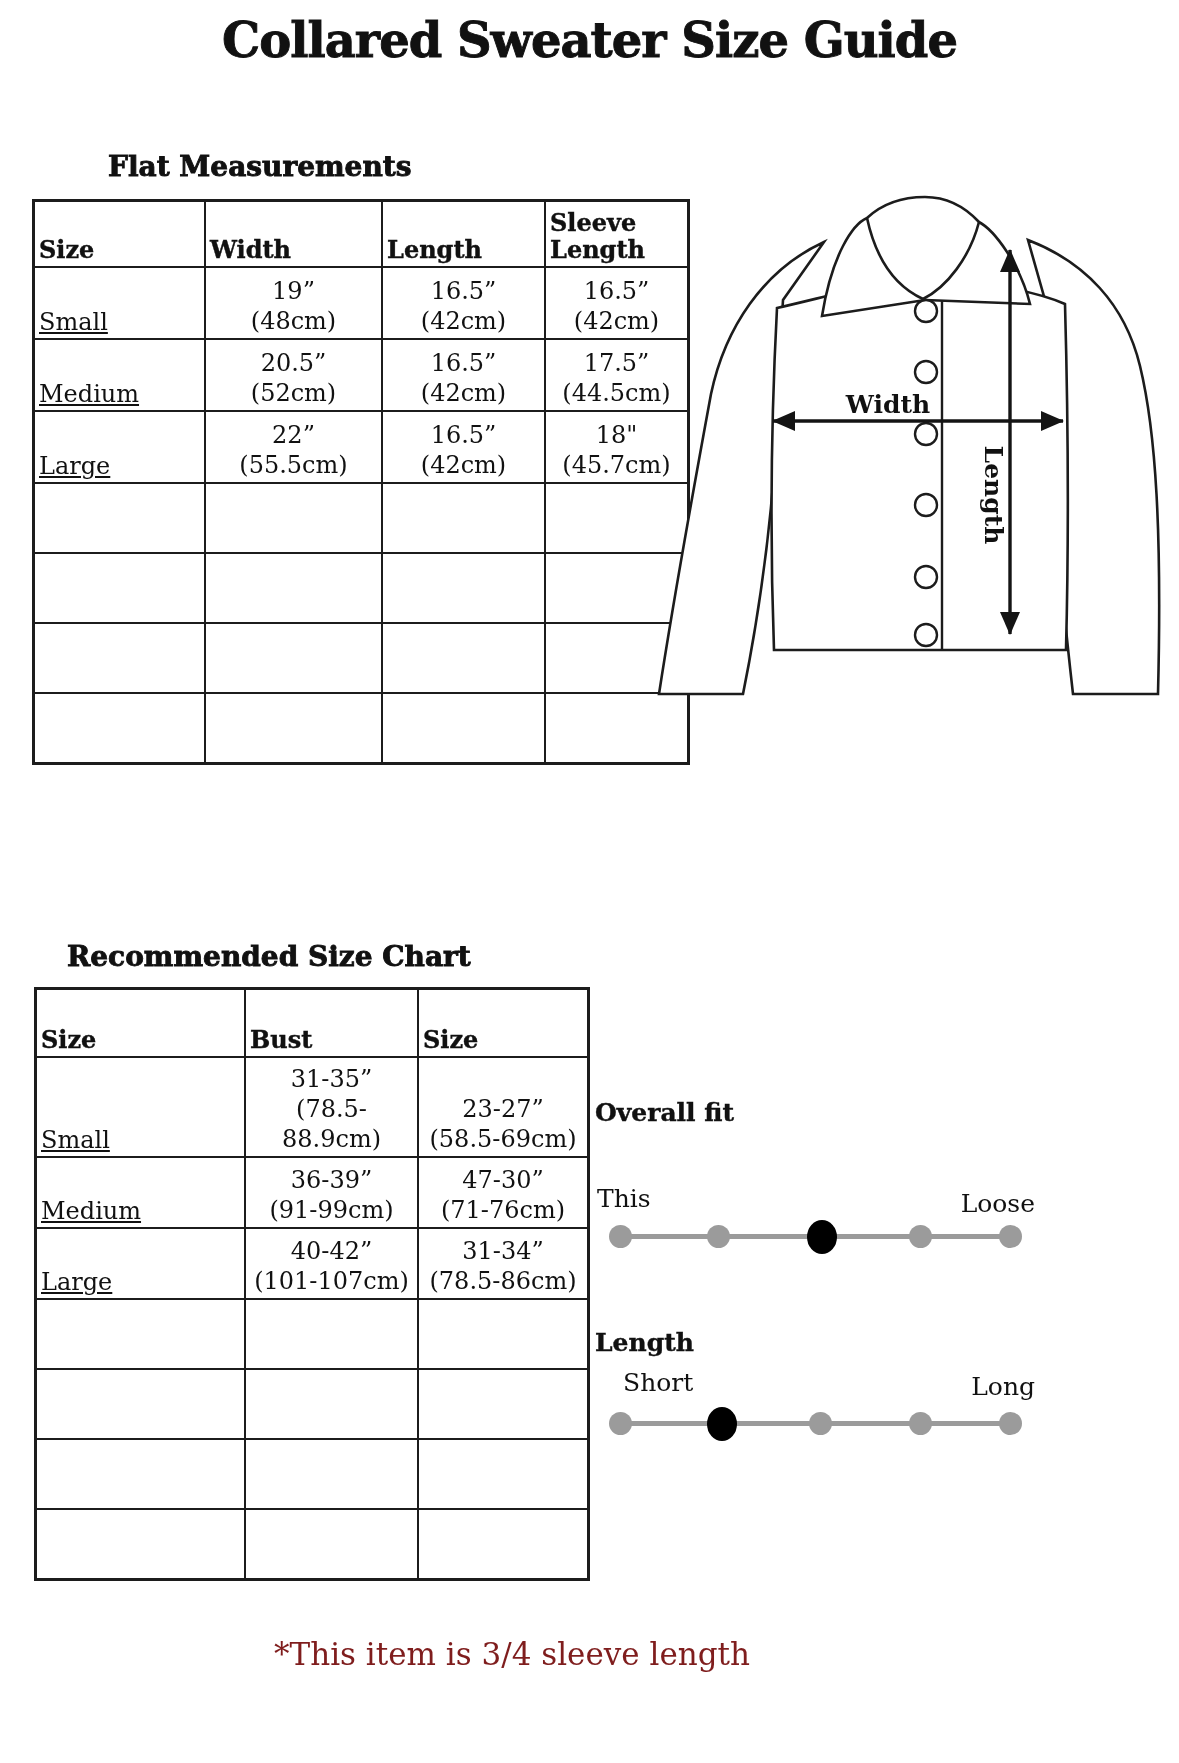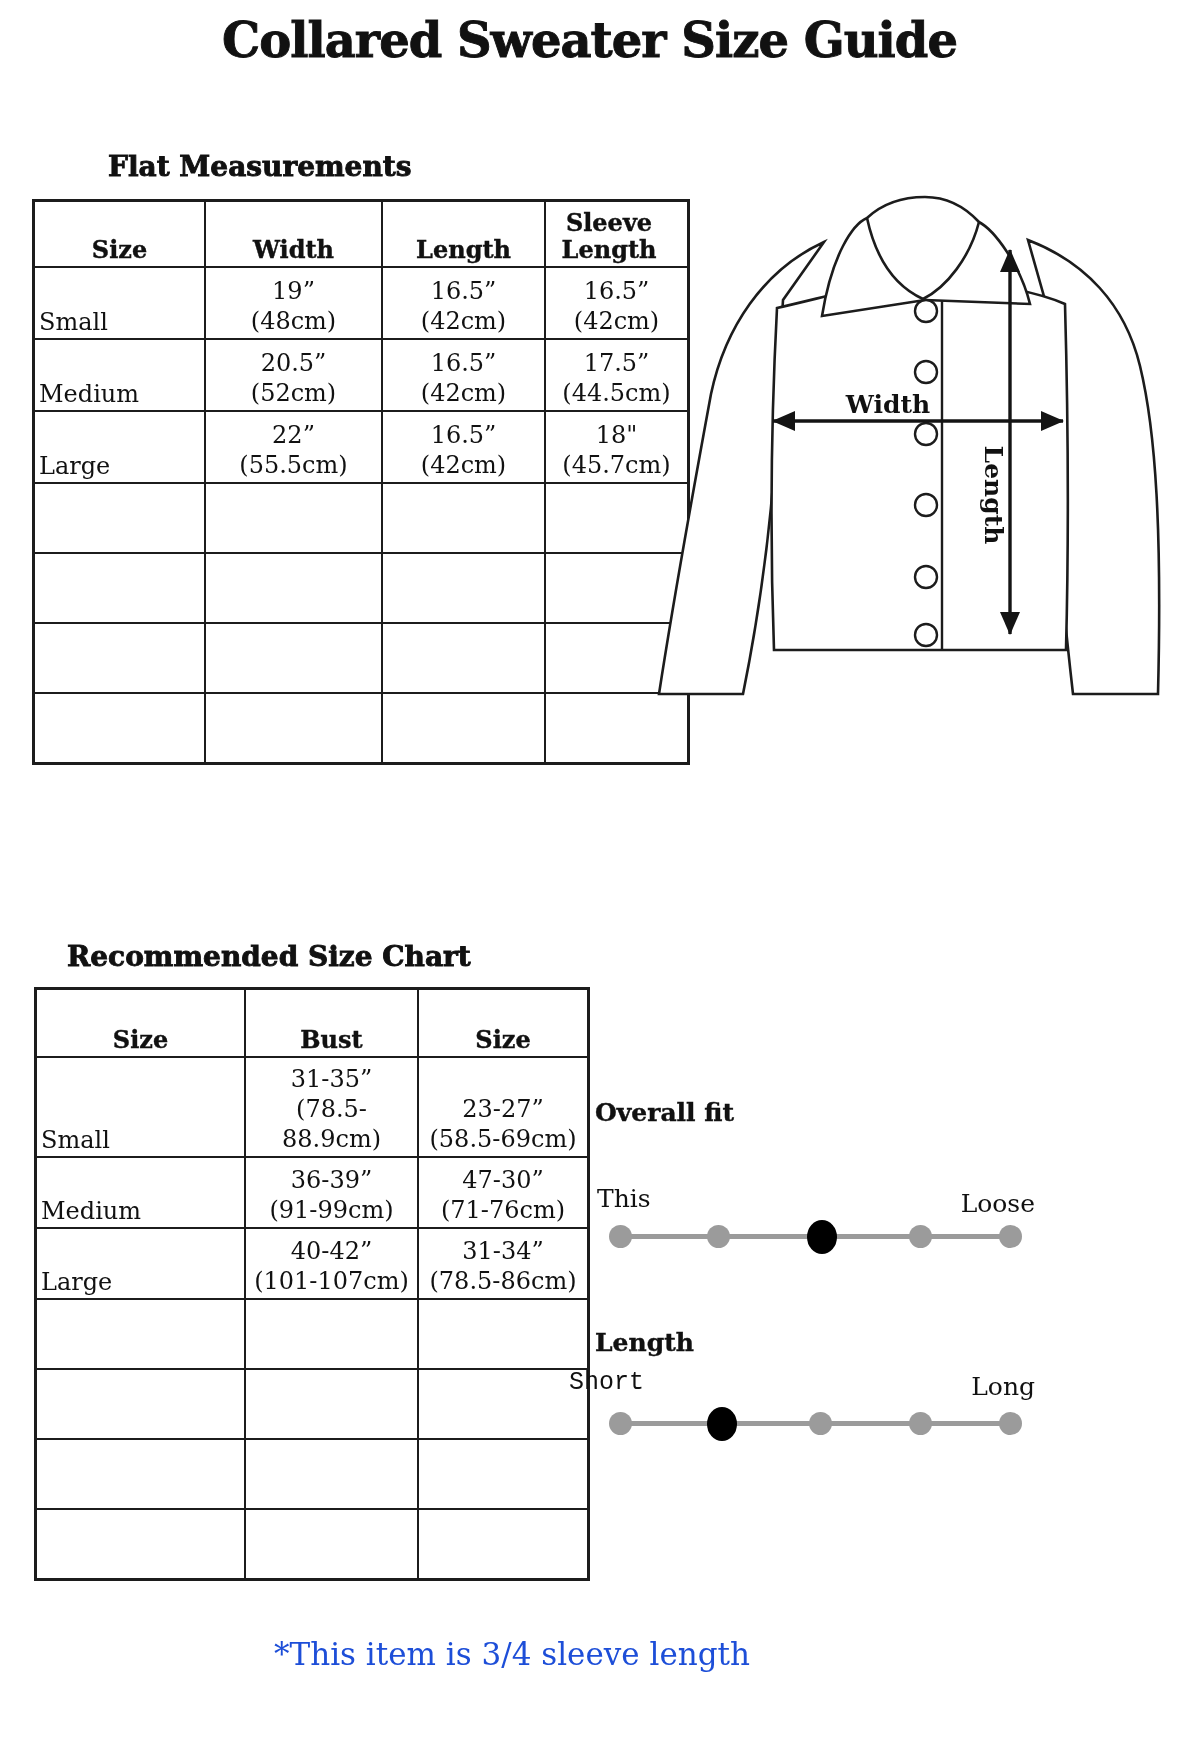--- a/index.html
+++ b/index.html
@@ -10,34 +10,34 @@
   .sbold{font-weight:bold;-webkit-text-stroke:0.4px currentColor;}
 
   .page-title{top:12px;left:0;width:1179px;text-align:center;
               font-size:48px;letter-spacing:-1px;}
   .sec-head{font-size:28px;}
 
   table.sg{border-collapse:collapse;table-layout:fixed;background:#fff;}
   table.sg td{border:2px solid #1c1c1c;padding:0 4px 2px 4px;vertical-align:bottom;
               font-size:24px;overflow:hidden;}
   table.sg{border:1px solid #1c1c1c;outline:1px solid #1c1c1c;}
-  td.hd{font-size:27px;vertical-align:bottom;text-align:center;padding-left:5px;line-height:1.15;margin-top:30px;}
-  td.sz{font-size:26px;vertical-align:bottom;text-align:left;padding-left:5px;}
+  td.hd{font-size:27px;vertical-align:bottom;text-align:left;padding-left:5px;line-height:1.15;margin-top:30px;}
+  td.sz{font-size:26px;vertical-align:bottom;text-align:left;padding-left:5px;text-decoration:underline;}
   td.val{vertical-align:middle;text-align:center;}
   .v2{display:flex;flex-direction:column;align-items:center;justify-content:flex-start;
       line-height:1.25;margin-top:6px;}
   .hdwrap{max-width:118px;}
 
   .slider-track{height:5px;background:#9b9b9b;}
   .dot{position:absolute;width:23px;height:23px;border-radius:50%;background:#9b9b9b;top:-9px;}
   .dot.active{width:30px;height:34px;background:#000;top:-14px;border-radius:50%;}
   .sl-title{font-size:25px;}
   .sl-end{font-size:25px;}
 
-  .note{font-size:31px;color:#1d4ed8;white-space:nowrap;transform:translateX(-50%);}
+  .note{font-size:31px;color:#7f1d1d;white-space:nowrap;transform:translateX(-50%);}
   svg text{font-family:"DejaVu Serif",serif;}
 </style>
 </head>
 <body>
 
 <div class="abs page-title xbold">Collared Sweater Size Guide</div>
 
 <div class="abs sec-head xbold" style="left:108px;top:150px;">Flat Measurements</div>
 
 <table class="sg abs" style="left:33px;top:200px;width:654px;">
@@ -265,21 +265,21 @@
 <div class="abs sl-end" style="right:144px;top:1189px;">Loose</div>
 <div class="abs slider-track" style="left:620px;top:1234px;width:390px;">
   <div class="dot" style="left:-11.5px;"></div>
   <div class="dot" style="left:86.5px;"></div>
   <div class="dot active" style="left:187px;"></div>
   <div class="dot" style="left:288.5px;"></div>
   <div class="dot" style="left:378.5px;"></div>
 </div>
 
 <div class="abs sl-title sbold" style="left:595px;top:1328px;">Length</div>
-<div class="abs sl-end" style="left:569px;top:1368px;font-family:Liberation Mono, monospace;">Short</div>
+<div class="abs sl-end" style="left:623px;top:1368px;">Short</div>
 <div class="abs sl-end" style="right:144px;top:1372px;">Long</div>
 <div class="abs slider-track" style="left:620px;top:1421px;width:390px;">
   <div class="dot" style="left:-11.5px;"></div>
   <div class="dot active" style="left:87px;"></div>
   <div class="dot" style="left:188.5px;"></div>
   <div class="dot" style="left:288.5px;"></div>
   <div class="dot" style="left:378.5px;"></div>
 </div>
 
 <div class="abs note" style="left:512px;top:1636px;">*This item is 3/4 sleeve length</div>

